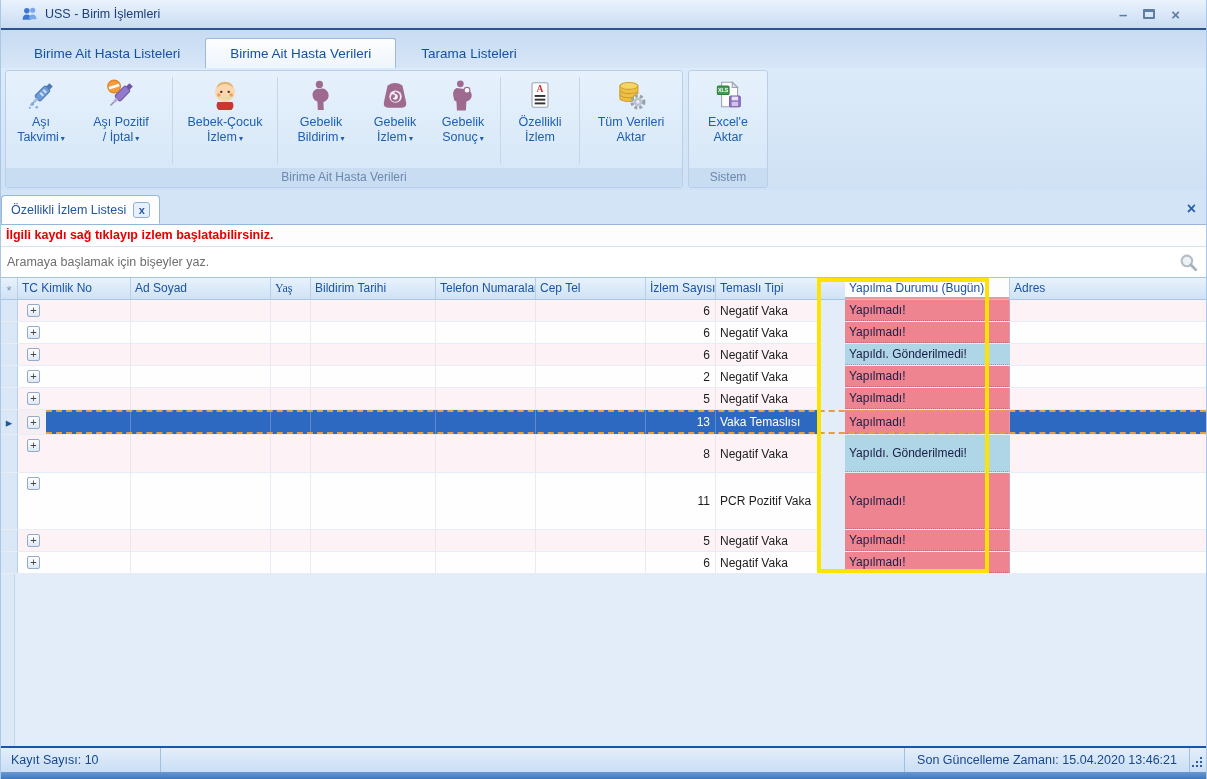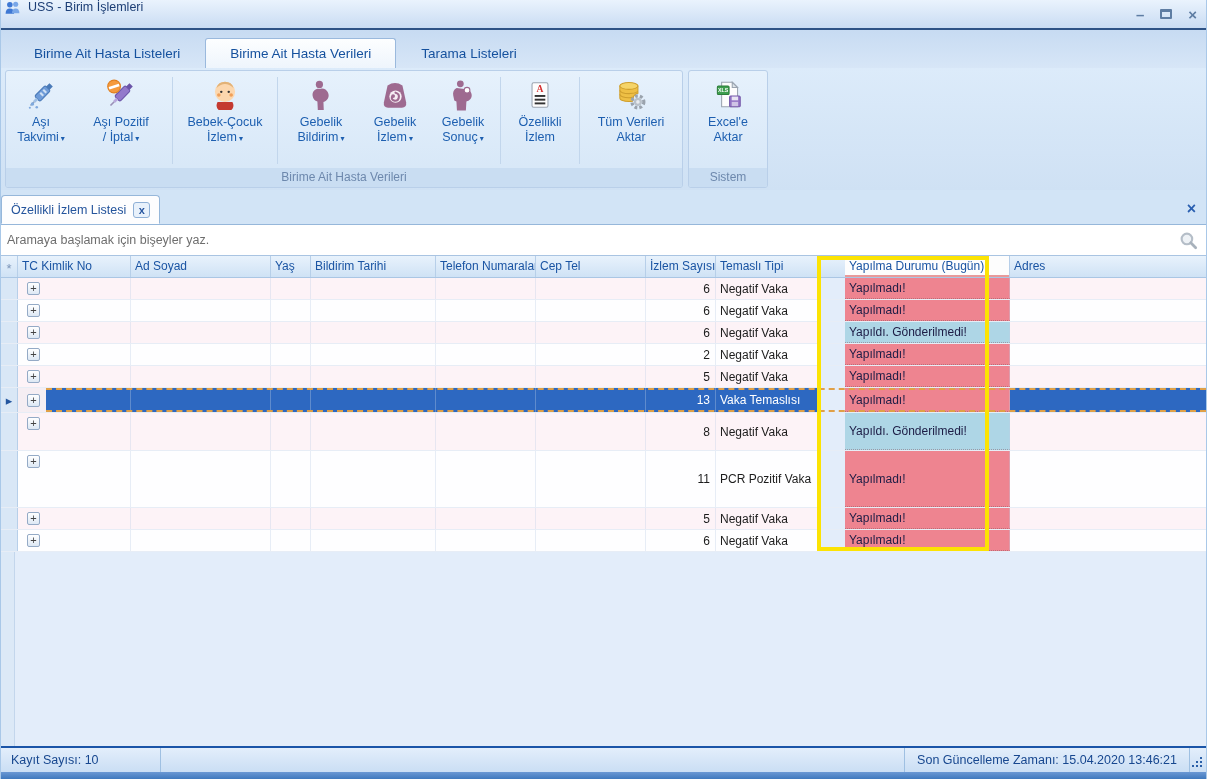--- a/index.html
+++ b/index.html
@@ -2,23 +2,23 @@
 <html><head>
 <meta charset="utf-8">
 <style>
   * { box-sizing: border-box; margin: 0; padding: 0; }
   html,body { width:1207px; height:779px; overflow:hidden;
     font-family:"Liberation Sans", sans-serif; }
   .window { width:1207px; height:779px; display:flex; flex-direction:column;
     border-left:1px solid #a9c8e8; border-right:1px solid #a9c8e8; background:#d2e4f6; }
 
   
-  .titlebar { height:30px; flex:0 0 30px; display:flex; 
+  .titlebar { height:30px; flex:0 0 30px; display:flex; align-items:center;
     background:linear-gradient(#eaf3fd,#c9dcf3);
-    border-bottom:2px solid #2e5386; padding:0 3px; }
+    border-bottom:2px solid #2e5386; padding:0 20px; }
   .titlebar .app-ic { width:17px; height:17px; margin-right:7px; }
   .titlebar .ttl { font-size:12.5px; color:#1c3e75; flex:1; }
   .winbtns { display:flex; align-items:center; gap:16px; padding-right:6px; }
   .winbtn { color:#5e7da3; font-size:15px; font-weight:bold; line-height:1; cursor:default; }
   .maxbox { width:12px; height:10px; border:2px solid #5e7da3; border-top-width:3px; border-radius:1px; }
 
   
   .rtabs { height:38px; flex:0 0 38px; background:linear-gradient(#c7dbf2,#d7e6f7);
     display:flex; align-items:flex-end; padding-left:8px; }
   .rtab { height:30px; display:flex; align-items:center; padding:0 24px;
@@ -80,21 +80,21 @@
   .h38 { height:38px; flex:0 0 38px; }
   .h57 { height:57px; flex:0 0 57px; }
   .hsel { height:25px; flex:0 0 25px; }
   .cell { font-size:12px; color:#1c1c1c; padding-left:4px; display:flex; align-items:center;
     border-right:1px solid rgba(190,205,228,.35); overflow:hidden; white-space:nowrap; }
   .c-ind{width:17px;flex:0 0 17px;background:#d9e7f6;border-right:1px solid #b7cfe9;
     justify-content:center;padding-left:0;}
   .c-exp{width:28px;flex:0 0 28px;border-right:none;}
   .c-tc{width:85px;flex:0 0 85px;}
   .c-ad{width:140px;flex:0 0 140px;}
-  .c-yas{width:40px;flex:0 0 40px;}
+  .c-yas{width:40px;flex:0 0 40px;font-family:Liberation Serif, serif;}
   .c-bil{width:125px;flex:0 0 125px;}
   .c-tel{width:100px;flex:0 0 100px;}
   .c-cep{width:110px;flex:0 0 110px;}
   .c-izl{width:70px;flex:0 0 70px;justify-content:flex-end;padding-right:5px;}
   .c-tem{width:105px;flex:0 0 105px;}
   .c-dur{width:165px;flex:0 0 165px;color:#1c1c45;
     border-bottom:1px dotted rgba(130,80,90,.45);margin-left:24px;}
   .c-adr{flex:1;border-right:none;}
   .hc-tc{width:113px;flex:0 0 113px;} .hc-ind{width:17px;flex:0 0 17px;}
 
@@ -284,20 +284,21 @@
 
   <div class="docarea">
     <div class="doctabstrip">
       <div class="doctab">
         <span class="lbl">Özellikli İzlem Listesi</span>
         <span class="tabclose">x</span>
       </div>
       <span class="paneclose">×</span>
     </div>
 
+    <div class="notice">İlgili kaydı sağ tıklayıp izlem başlatabilirsiniz.</div>
 
     <div class="searchrow">
       <input type="text" placeholder="Aramaya başlamak için bişeyler yaz." style="">
       <svg class="mag" viewBox="0 0 18 18">
         <circle cx="7.5" cy="7.5" r="5" fill="#eef2f6" stroke="#b5bec8" stroke-width="2"></circle>
         <line x1="11.2" y1="11.2" x2="15.8" y2="15.8" stroke="#a8b2bc" stroke-width="2.6" stroke-linecap="round"></line>
       </svg>
     </div>
 
     <div class="grid">

